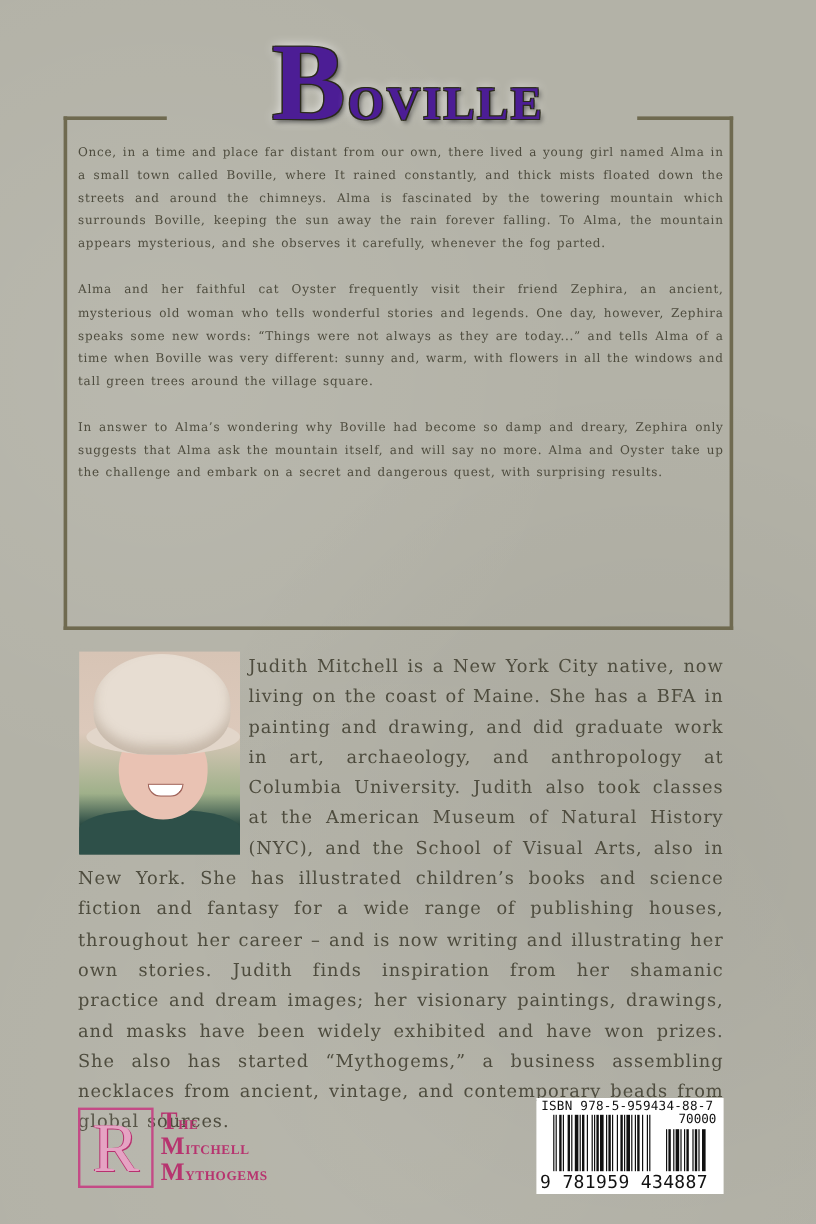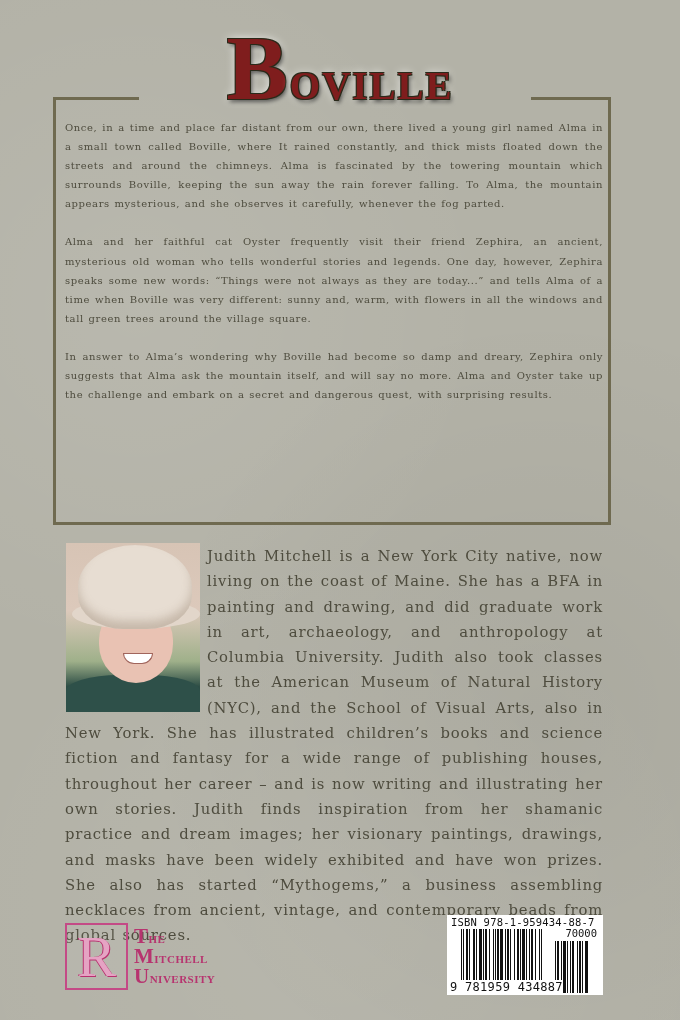--- a/index.html
+++ b/index.html
@@ -10,21 +10,21 @@
       radial-gradient(circle at 20% 30%, rgba(255,255,255,0.08), transparent 40%),
       radial-gradient(circle at 80% 70%, rgba(0,0,0,0.05), transparent 45%),
       radial-gradient(circle at 50% 90%, rgba(255,255,255,0.06), transparent 40%);
     font-family: "DejaVu Serif", serif;
     color:#4e4c3e;
   }
   .title {
     position:absolute; left:0; width:680px; top:22px; text-align:center;
     font-family:"Liberation Serif", serif; font-weight:bold;
     letter-spacing:2px;
-    color:#7f1d1d;
+    color:#4c1d95;
     text-shadow: 1px 1px 0 #2a2a1a, -1px -1px 0 #2a2a1a, 1px -1px 0 #2a2a1a, -1px 1px 0 #2a2a1a,
                  2px 3px 4px rgba(0,0,0,0.6), 0 0 10px rgba(255,255,255,0.9);
   }
   .title .big { font-size:92px; line-height:92px; }
   .title .rest { font-size:56px; line-height:56px; font-variant:small-caps; }
   .frame {
     position:absolute; left:53px; top:97px; width:558px; height:428px;
     border:3px solid #6f6a50; border-top:none; box-sizing:border-box;
   }
   .frame-top-left { position:absolute; left:53px; top:97px; width:86px; height:3px; background:#6f6a50; }
@@ -67,21 +67,21 @@
   .logo .words span { display:block; }
   .logo .words span::first-letter { font-size:21px; }
   .barcode {
     position:absolute; left:447px; top:915px; width:156px; height:80px; background:#fff;
     font-family:"DejaVu Sans Mono", monospace; color:#111;
   }
   .barcode .isbn { position:absolute; left:4px; top:1px; font-size:10.5px; letter-spacing:0.2px; }
   .barcode .price { position:absolute; right:6px; top:12px; font-size:10.5px; }
   .barcode .bars-main { position:absolute; left:14px; top:14px; width:88px; height:54px; display:flex; align-items:flex-start; }
   .barcode .bars-add { position:absolute; left:108px; top:26px; width:44px; height:52px; display:flex; }
-  .barcode .digits { position:absolute; left:3px; bottom:1px; font-size:12px; background:#fff; letter-spacing:0.3px; }
+  .barcode .digits { position:absolute; left:3px; bottom:1px; font-size:15px; background:#fff; letter-spacing:0.3px; }
 </style>
 </head>
 <body>
 
 <div class="title">
   <span class="big">B</span><span class="rest">oville</span>
 </div>
 
 <div class="frame"></div>
 <div class="frame-top-left"></div>
@@ -104,26 +104,26 @@
 <div class="bio">
   <div class="float"></div>
   <span>Judith Mitchell is a New York City native, now living on the coast of Maine. She has a BFA in painting and drawing, and did graduate work in art, archaeology, and anthropology at Columbia University. Judith also took classes at the American Museum of Natural History (NYC), and the School of Visual Arts, also in New York. She has illustrated children’s books and science fiction and fantasy for a wide range of publishing houses, throughout her career – and is now writing and illustrating her own stories. Judith finds inspiration from her shamanic practice and dream images; her visionary paintings, drawings, and masks have been widely exhibited and have won prizes. She also has started “Mythogems,” a business assembling necklaces from ancient, vintage, and contemporary beads from global sources.</span>
 </div>
 
 <div class="logo">
   <div class="mark">R</div>
   <div class="words">
     <span>The</span>
     <span>Mitchell</span>
-    <span>University</span>
+    <span>Mythogems</span>
   </div>
 </div>
 
 <div class="barcode">
-  <div class="isbn">ISBN 978-1-959434-88-7</div>
+  <div class="isbn">ISBN 978-5-959434-88-7</div>
   <div class="price">70000</div>
   <div class="bars-main" id="bars-main">
       <div style="width: 1px; background: rgb(17, 17, 17); height: 100%;"></div>
       <div style="width: 1px; background: transparent; height: 100%;"></div>
       <div style="width: 1px; background: rgb(17, 17, 17); height: 100%;"></div>
       <div style="width: 2px; background: transparent; height: 100%;"></div>
       <div style="width: 2px; background: rgb(17, 17, 17); height: 100%;"></div>
       <div style="width: 1px; background: transparent; height: 100%;"></div>
       <div style="width: 1px; background: rgb(17, 17, 17); height: 100%;"></div>
       <div style="width: 3px; background: transparent; height: 100%;"></div>

